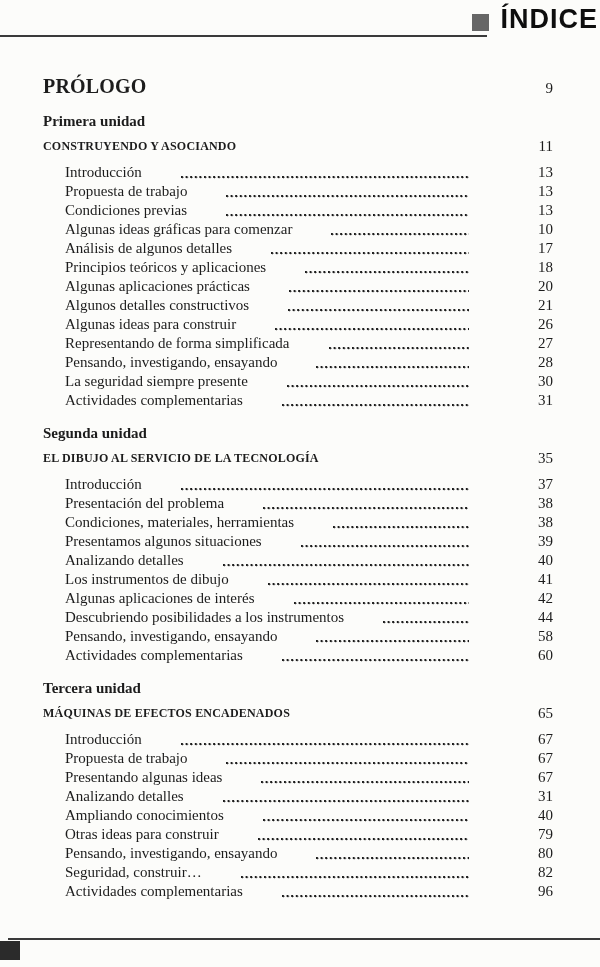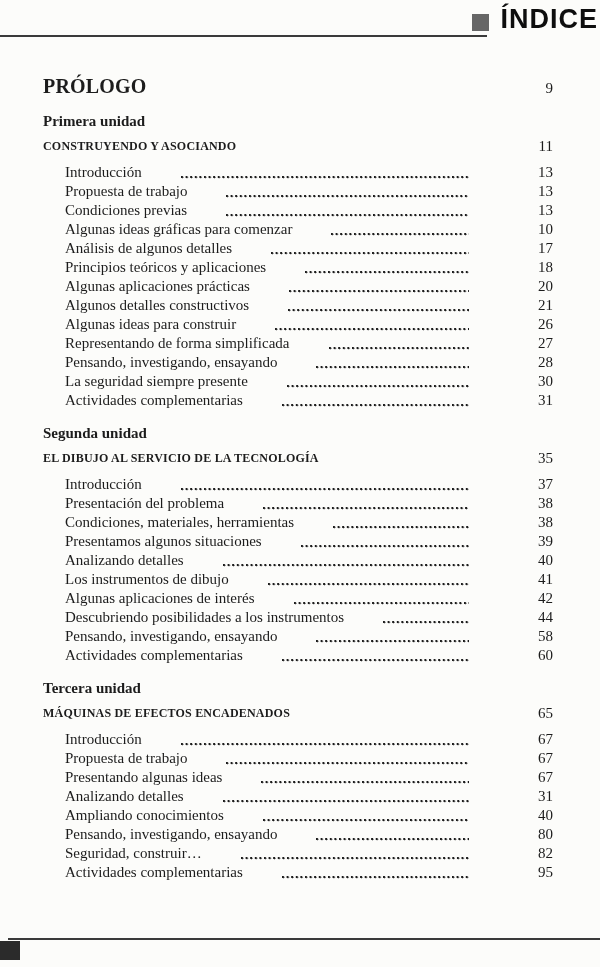--- a/index.html
+++ b/index.html
@@ -258,37 +258,42 @@
     <span class="page-num">31</span>
   </li>
 
   <li class="entry">
     <span class="entry-title">Ampliando conocimientos</span>
     <span class="leader"></span>
     <span class="page-num">40</span>
   </li>
 
 
+  <li class="entry">
+    <span class="entry-title">Otras ideas para construir</span>
+    <span class="leader"></span>
+    <span class="page-num">79</span>
+  </li>
 
   <li class="entry">
     <span class="entry-title">Pensando, investigando, ensayando</span>
     <span class="leader"></span>
     <span class="page-num">80</span>
   </li>
 
   <li class="entry">
     <span class="entry-title">Seguridad, construir…</span>
     <span class="leader"></span>
     <span class="page-num">82</span>
   </li>
 
   <li class="entry">
     <span class="entry-title">Actividades complementarias</span>
     <span class="leader"></span>
-    <span class="page-num">95</span>
+    <span class="page-num">96</span>
   </li>
 </ul>
   </section>
 </div>
   </main>
 
   <div class="footer-rule"></div>
   <div class="footer-square"></div>
 </div>
 

